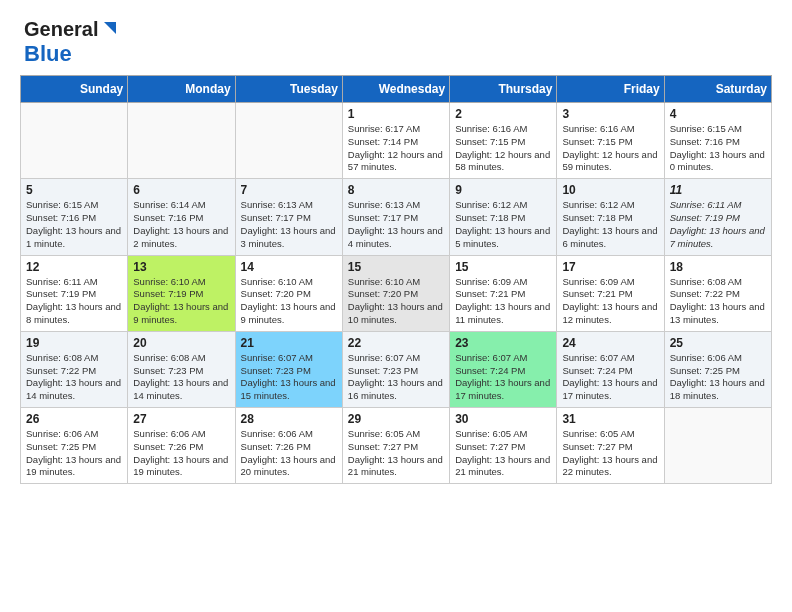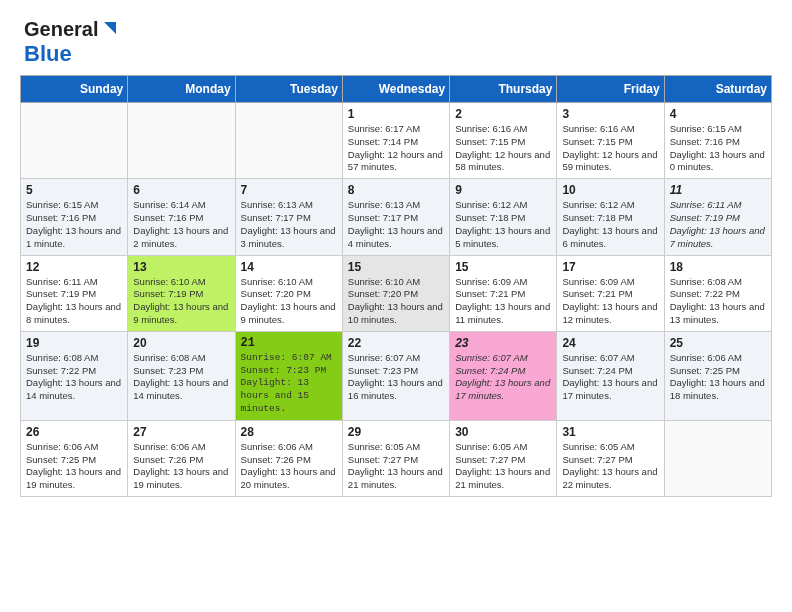--- a/index.html
+++ b/index.html
@@ -238,33 +238,33 @@
             <div class="day-info">Sunrise: 6:08 AM</div>
             <div class="day-info">Sunset: 7:22 PM</div>
             <div class="day-info">Daylight: 13 hours and 14 minutes.</div>
           </td>
           <td style="background: rgb(240, 244, 248);">
             <span class="day-num">20</span>
             <div class="day-info">Sunrise: 6:08 AM</div>
             <div class="day-info">Sunset: 7:23 PM</div>
             <div class="day-info">Daylight: 13 hours and 14 minutes.</div>
           </td>
-          <td style="background: #84cc16; font-family: Liberation Mono, monospace;">
+          <td style="background: #7dd3fc;">
             <span class="day-num">21</span>
             <div class="day-info">Sunrise: 6:07 AM</div>
             <div class="day-info">Sunset: 7:23 PM</div>
             <div class="day-info">Daylight: 13 hours and 15 minutes.</div>
           </td>
           <td style="background: rgb(240, 244, 248);">
             <span class="day-num">22</span>
             <div class="day-info">Sunrise: 6:07 AM</div>
             <div class="day-info">Sunset: 7:23 PM</div>
             <div class="day-info">Daylight: 13 hours and 16 minutes.</div>
           </td>
-          <td style="background: #f9a8d4; font-style: italic;">
+          <td style="background: #86efac;">
             <span class="day-num">23</span>
             <div class="day-info">Sunrise: 6:07 AM</div>
             <div class="day-info">Sunset: 7:24 PM</div>
             <div class="day-info">Daylight: 13 hours and 17 minutes.</div>
           </td>
           <td style="background: rgb(240, 244, 248);">
             <span class="day-num">24</span>
             <div class="day-info">Sunrise: 6:07 AM</div>
             <div class="day-info">Sunset: 7:24 PM</div>
             <div class="day-info">Daylight: 13 hours and 17 minutes.</div>

